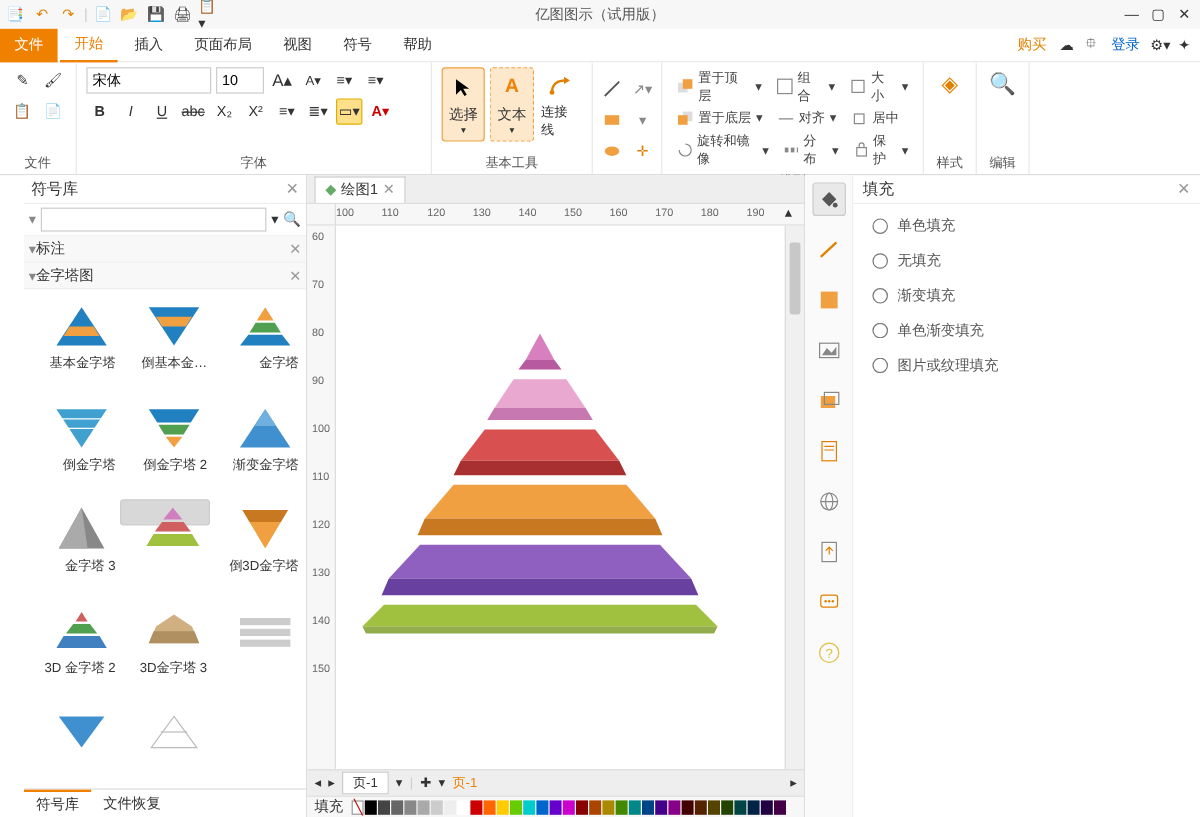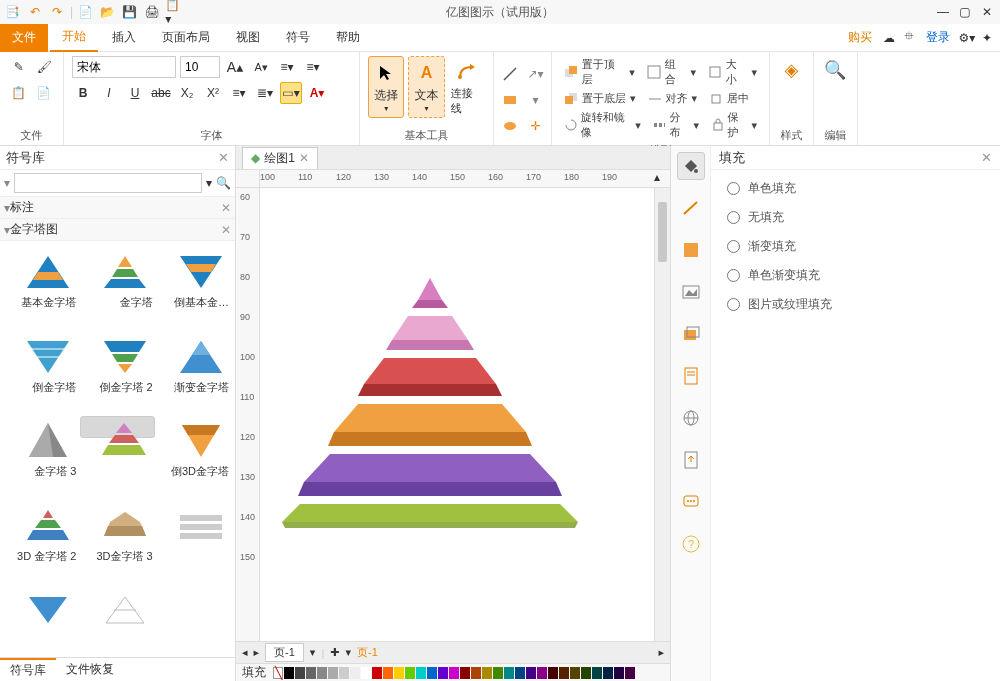--- a/index.html
+++ b/index.html
@@ -30,21 +30,21 @@
 .font-size { width: 40px; }
 .bigtool { display: flex; flex-direction: column; align-items: center; width: 40px; cursor: pointer; padding: 2px; border-radius: 3px; }
 .bigtool.sel-on { background: #fde8cc; border: 1px solid #f0a040; }
 .bigtool .iconbox { width: 28px; height: 28px; display: flex; align-items: center; justify-content: center; }
 .arrange-row { display: flex; align-items: center; gap: 4px; margin-bottom: 2px; }
 .arrange-btn { display: flex; align-items: center; gap: 4px; padding: 1px 4px; cursor: pointer; color: #444; font-size: 11px; }
 .arrange-btn svg { width: 14px; height: 14px; }
 
 
 .main { display: flex; height: calc(681px - 24px - 28px - 94px); }
-.leftpanel { width: 236px; border-right: 1px solid #ddd; display: flex; flex-direction: column; background: #fff; }
+.leftpanel { width: 236px; border-right: 1px solid #ddd; display: flex; flex-direction: column; background: #fff; margin-left: 20px; }
 .panel-title { height: 24px; display: flex; align-items: center; padding: 0 6px; font-size: 13px; border-bottom: 1px solid #eee; }
 .panel-title .x { margin-left: auto; color: #999; cursor: pointer; }
 .search-row { display: flex; align-items: center; padding: 3px 4px; gap: 4px; border-bottom: 1px solid #eee; }
 .search-row input { flex: 1; height: 20px; border: 1px solid #ccc; padding: 0 4px; }
 .lib-head { height: 22px; background: #f8f8f8; display: flex; align-items: center; padding: 0 4px; border-bottom: 1px solid #eee; cursor: pointer; }
 .lib-head .x { margin-left: auto; color: #999; }
 .shapes { flex: 1; overflow: auto; padding: 6px 4px; display: grid; grid-template-columns: repeat(3, 1fr); gap: 4px 2px; }
 .shape-cell { display: flex; flex-direction: column; align-items: flex-end; cursor: pointer; padding: 2px; border-radius: 3px; }
 .shape-cell.sel { background: #d8d8d8; }
 .shape-cell .thumb { width: 56px; height: 46px; display: flex; align-items: center; justify-content: center; }
@@ -304,36 +304,36 @@
             <svg width="50" height="40">
               <polygon points="25,4 46,36 4,36" fill="#2080c0"></polygon>
               <polygon points="15,20 35,20 40,28 10,28" fill="#f0a040"></polygon>
             </svg>
           </div>
           <div class="cap">基本金字塔</div>
         </div>
         <div class="shape-cell">
           <div class="thumb">
             <svg width="50" height="40">
+              <polygon points="4,4 46,4 25,36" fill="#2080c0"></polygon>
+              <polygon points="10,12 40,12 35,20 15,20" fill="#f0a040"></polygon>
+            </svg>
+          </div>
+          <div class="cap">倒基本金…</div>
+        </div>
+        <div class="shape-cell">
+          <div class="thumb">
+            <svg width="50" height="40">
               <polygon points="25,4 46,36 4,36" fill="none"></polygon>
               <polygon points="25,4 32,15 18,15" fill="#f0a040"></polygon>
               <polygon points="17,17 33,17 38,25 12,25" fill="#50a050"></polygon>
               <polygon points="11,27 39,27 46,36 4,36" fill="#2080c0"></polygon>
             </svg>
           </div>
           <div class="cap">金字塔</div>
-        </div>
-        <div class="shape-cell">
-          <div class="thumb">
-            <svg width="50" height="40">
-              <polygon points="4,4 46,4 25,36" fill="#2080c0"></polygon>
-              <polygon points="10,12 40,12 35,20 15,20" fill="#f0a040"></polygon>
-            </svg>
-          </div>
-          <div class="cap">倒基本金…</div>
         </div>
         <div class="shape-cell">
           <div class="thumb">
             <svg width="50" height="40">
               <polygon points="4,4 46,4 25,36" fill="#40a0d0"></polygon>
               <line x1="8" y1="12" x2="42" y2="12" stroke="#fff"></line>
               <line x1="13" y1="20" x2="37" y2="20" stroke="#fff"></line>
             </svg>
           </div>
           <div class="cap">倒金字塔</div>

